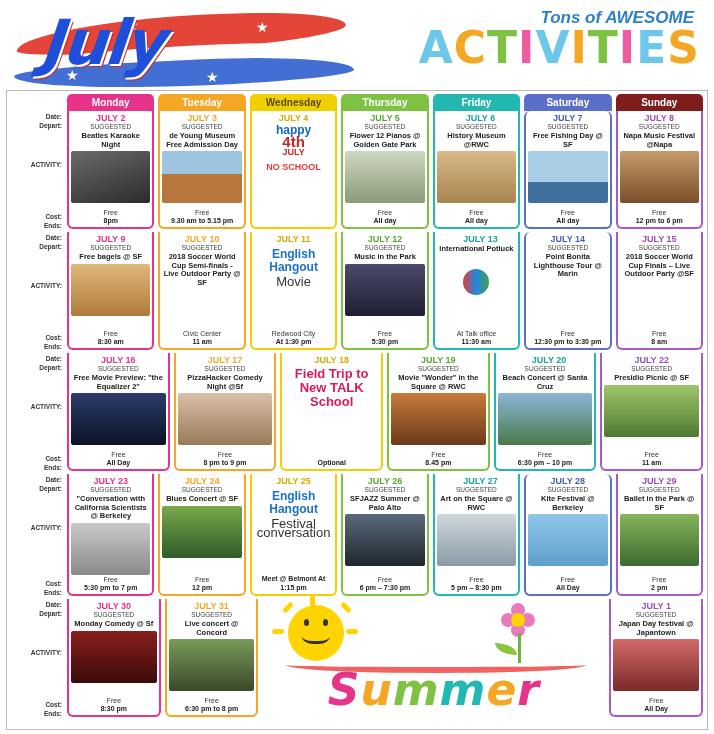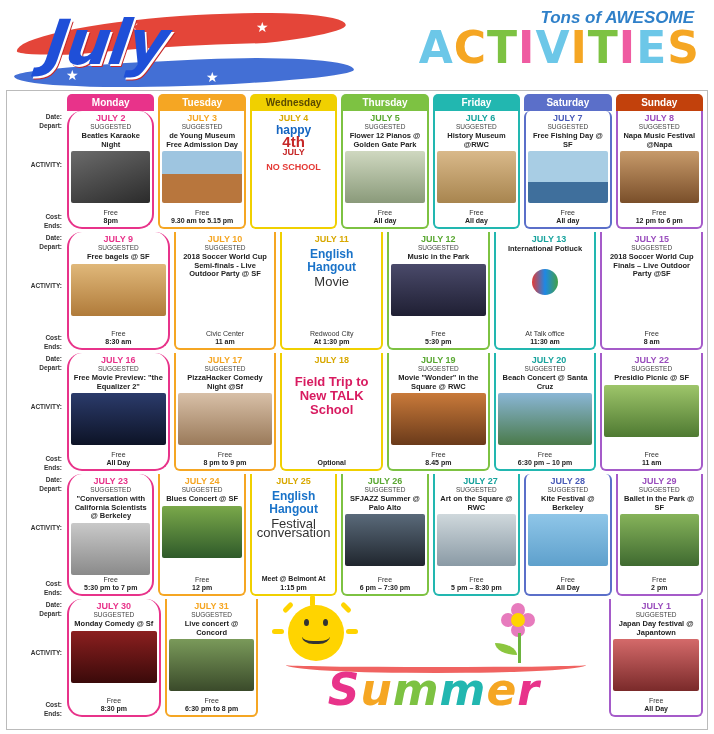--- a/index.html
+++ b/index.html
@@ -143,21 +143,21 @@
     text-align: center;
     line-height: 17px;
     height: 17px;
   }
   .c-mon { background: #e8338a; }
   .c-tue { background: #f5a623; }
   .c-wed { background: #f0d000; color: #5a4a00; }
   .c-thu { background: #7dc242; }
   .c-fri { background: #22b7b0; }
   .c-sat { background: #5b6fc9; }
-  .c-sun { background: #c2410c; }
+  .c-sun { background: #7f1d1d; }
 
   .week {
     display: flex;
     padding-left: 0;
     padding-right: 2px;
   }
   .labels {
     width: 58px;
     flex: 0 0 58px;
     font-size: 6.5px;
@@ -182,21 +182,21 @@
     border-top: none;
     border-radius: 0 0 6px 6px;
     display: flex;
     flex-direction: column;
     align-items: center;
     padding: 2px 2px 2px 2px;
     text-align: center;
     background: #fff;
     min-height: 118px;
   }
-  .b-mon { border-color: #e8338a; border-radius: 15px; }
+  .b-mon { border-color: #e8338a; }
   .b-tue { border-color: #f5a623; }
   .b-wed { border-color: #f0d000; }
   .b-thu { border-color: #7dc242; }
   .b-fri { border-color: #22b7b0; }
   .b-sat { border-color: #5b6fc9; border-radius: 6px; }
   .b-sun { border-color: #a55bc9; }
 
   .date {
     font-size: 9px;
     font-weight: bold;
@@ -254,21 +254,21 @@
     font-weight: bold;
     color: #1a73c9;
     line-height: 13px;
     margin-top: 4px;
   }
   .fieldtrip {
     font-size: 13px;
     font-weight: bold;
     color: #d81b60;
     line-height: 14px;
-    margin-top: 10px;
+    margin-top: 2px;
   }
   .noschool {
     font-size: 9px;
     font-weight: bold;
     color: #e53935;
     margin-top: 4px;
   }
   .submid {
     font-size: 13px;
     color: #333;
@@ -558,20 +558,28 @@
         <div class="sugg"></div>
         <div class="title">International Potluck</div>
         <div class="photo" style="background:#ffffff;">
           <div style="position:absolute;left:50%;top:50%;transform:translate(-50%,-50%);width:26px;height:26px;border-radius:50%;background:linear-gradient(90deg,#e53935,#1e88e5,#43a047);"></div>
         </div>
         <div class="spacer"></div>
         <div class="cost">At Talk office</div>
         <div class="ends">11:30 am</div>
       </div>
 
+      <div class="cell b-sat">
+        <div class="date d-sat">JULY 14</div>
+        <div class="sugg">SUGGESTED</div>
+        <div class="title">Point Bonita Lighthouse Tour @ Marin</div>
+        <div class="spacer"></div>
+        <div class="cost">Free</div>
+        <div class="ends">12:30 pm to 3:30 pm</div>
+      </div>
 
       <div class="cell b-sun">
         <div class="date d-sun">JULY 15</div>
         <div class="sugg">SUGGESTED</div>
         <div class="title">2018 Soccer World Cup Finals – Live Outdoor Party @SF</div>
         <div class="spacer"></div>
         <div class="cost">Free</div>
         <div class="ends">8 am</div>
       </div>
     </div>

